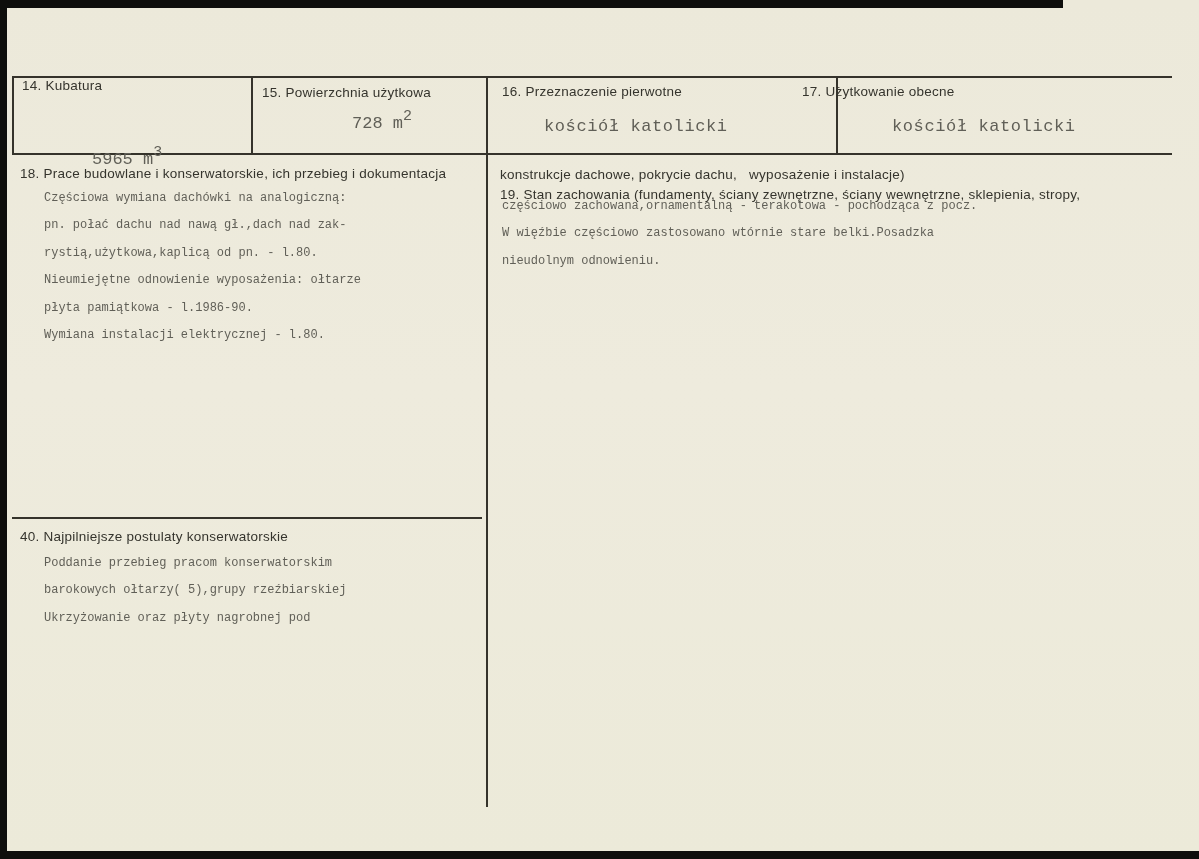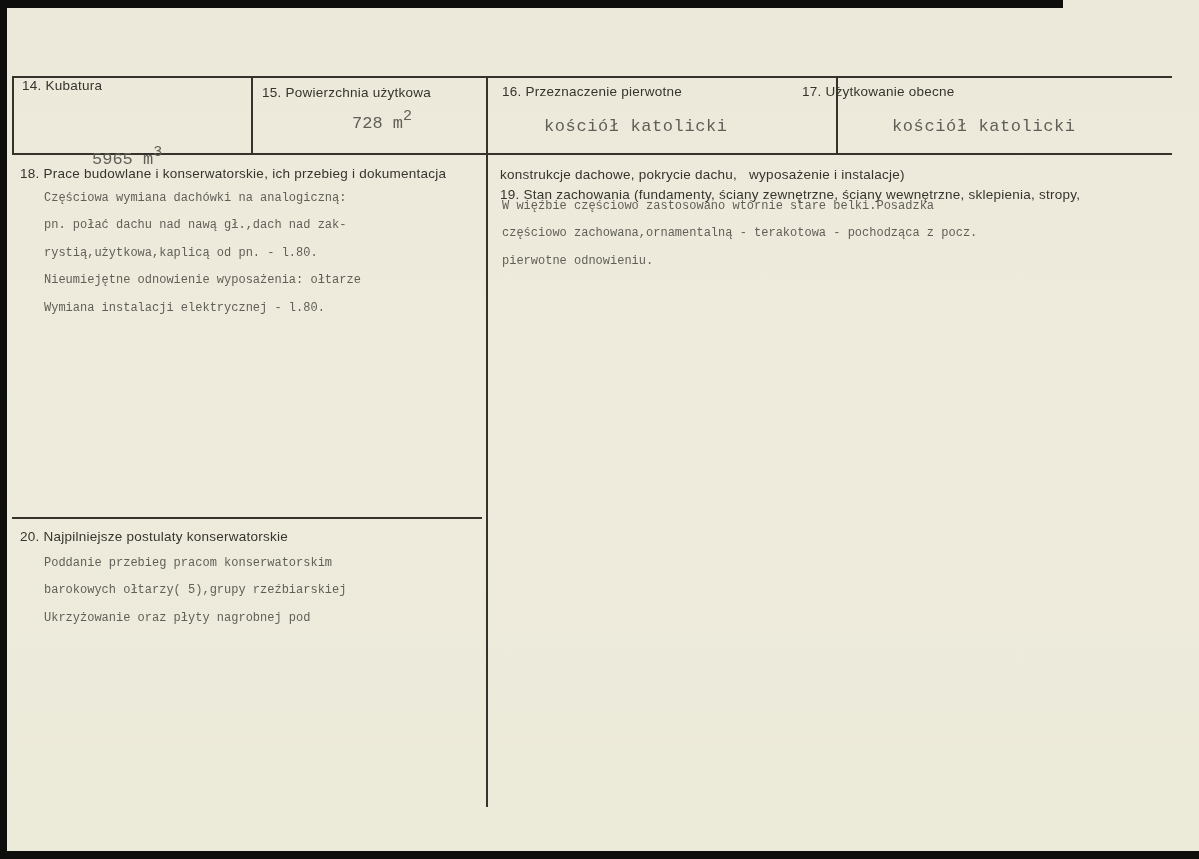--- a/index.html
+++ b/index.html
@@ -52,31 +52,32 @@
 
   <div class="plabel" style="left:802px;top:84px;">17. Użytkowanie obecne</div>
   <div class="typed spread" style="left:892px;top:117px;">kościół katolicki</div>
 
   <div class="plabel" style="left:20px;top:166px;">18. Prace budowlane i konserwatorskie, ich przebieg i dokumentacja</div>
   <div class="typed-block" style="left:44px;top:185px;width:560px;">
     <div class="ln">Częściowa wymiana dachówki na analogiczną:</div>
     <div class="ln">pn. połać dachu nad nawą gł.,dach nad zak-</div>
     <div class="ln">rystią,użytkowa,kaplicą od pn. - l.80.</div>
     <div class="ln">Nieumiejętne odnowienie wyposażenia: ołtarze</div>
+    <div class="ln">płyta pamiątkowa - l.1986-90.</div>
     <div class="ln">Wymiana instalacji elektrycznej - l.80.</div>
   </div>
 
   <div class="plabel" style="left:500px;top:164px;margin-top:23px;">19. Stan zachowania (fundamenty, ściany zewnętrzne, ściany wewnętrzne, sklepienia, stropy,</div>
   <div class="plabel" style="left:500px;top:167px;">konstrukcje dachowe, pokrycie dachu,   wyposażenie i instalacje)</div>
   <div class="typed-block" style="left:502px;top:193px;width:695px;">
+    <div class="ln">częściowo zachowana,ornamentalną - terakotowa - pochodząca z pocz.</div>
     <div class="ln">W więźbie częściowo zastosowano wtórnie stare belki.Posadzka</div>
-    <div class="ln">częściowo zachowana,ornamentalną - terakotowa - pochodząca z pocz.</div>
-    <div class="ln">pierwotne odnowieniu.</div>
+    <div class="ln">nieudolnym odnowieniu.</div>
   </div>
 
-  <div class="plabel" style="left:20px;top:529px;">20. Najpilniejsze postulaty konserwatorskie</div>
+  <div class="plabel" style="left:20px;top:529px;">40. Najpilniejsze postulaty konserwatorskie</div>
   <div class="typed-block" style="left:44px;top:550px;width:560px;">
     <div class="ln">Poddanie przebieg pracom konserwatorskim</div>
     <div class="ln">barokowych ołtarzy( 5),grupy rzeźbiarskiej</div>
     <div class="ln">Ukrzyżowanie oraz płyty nagrobnej pod</div>
   </div>
 
 </div>
 
 </body></html>

